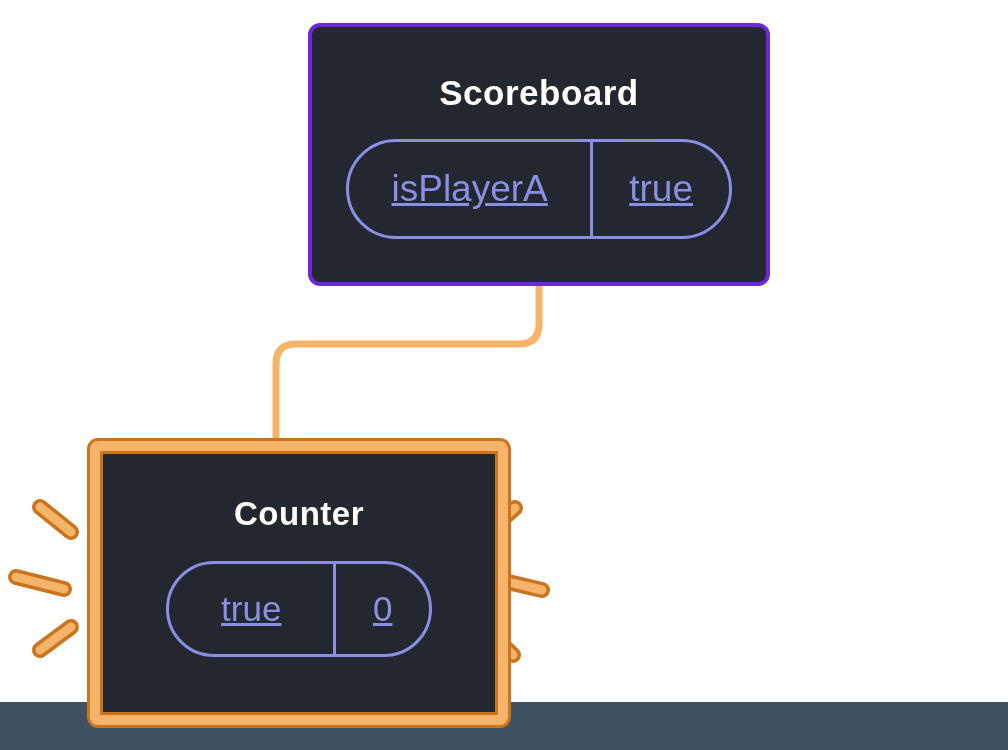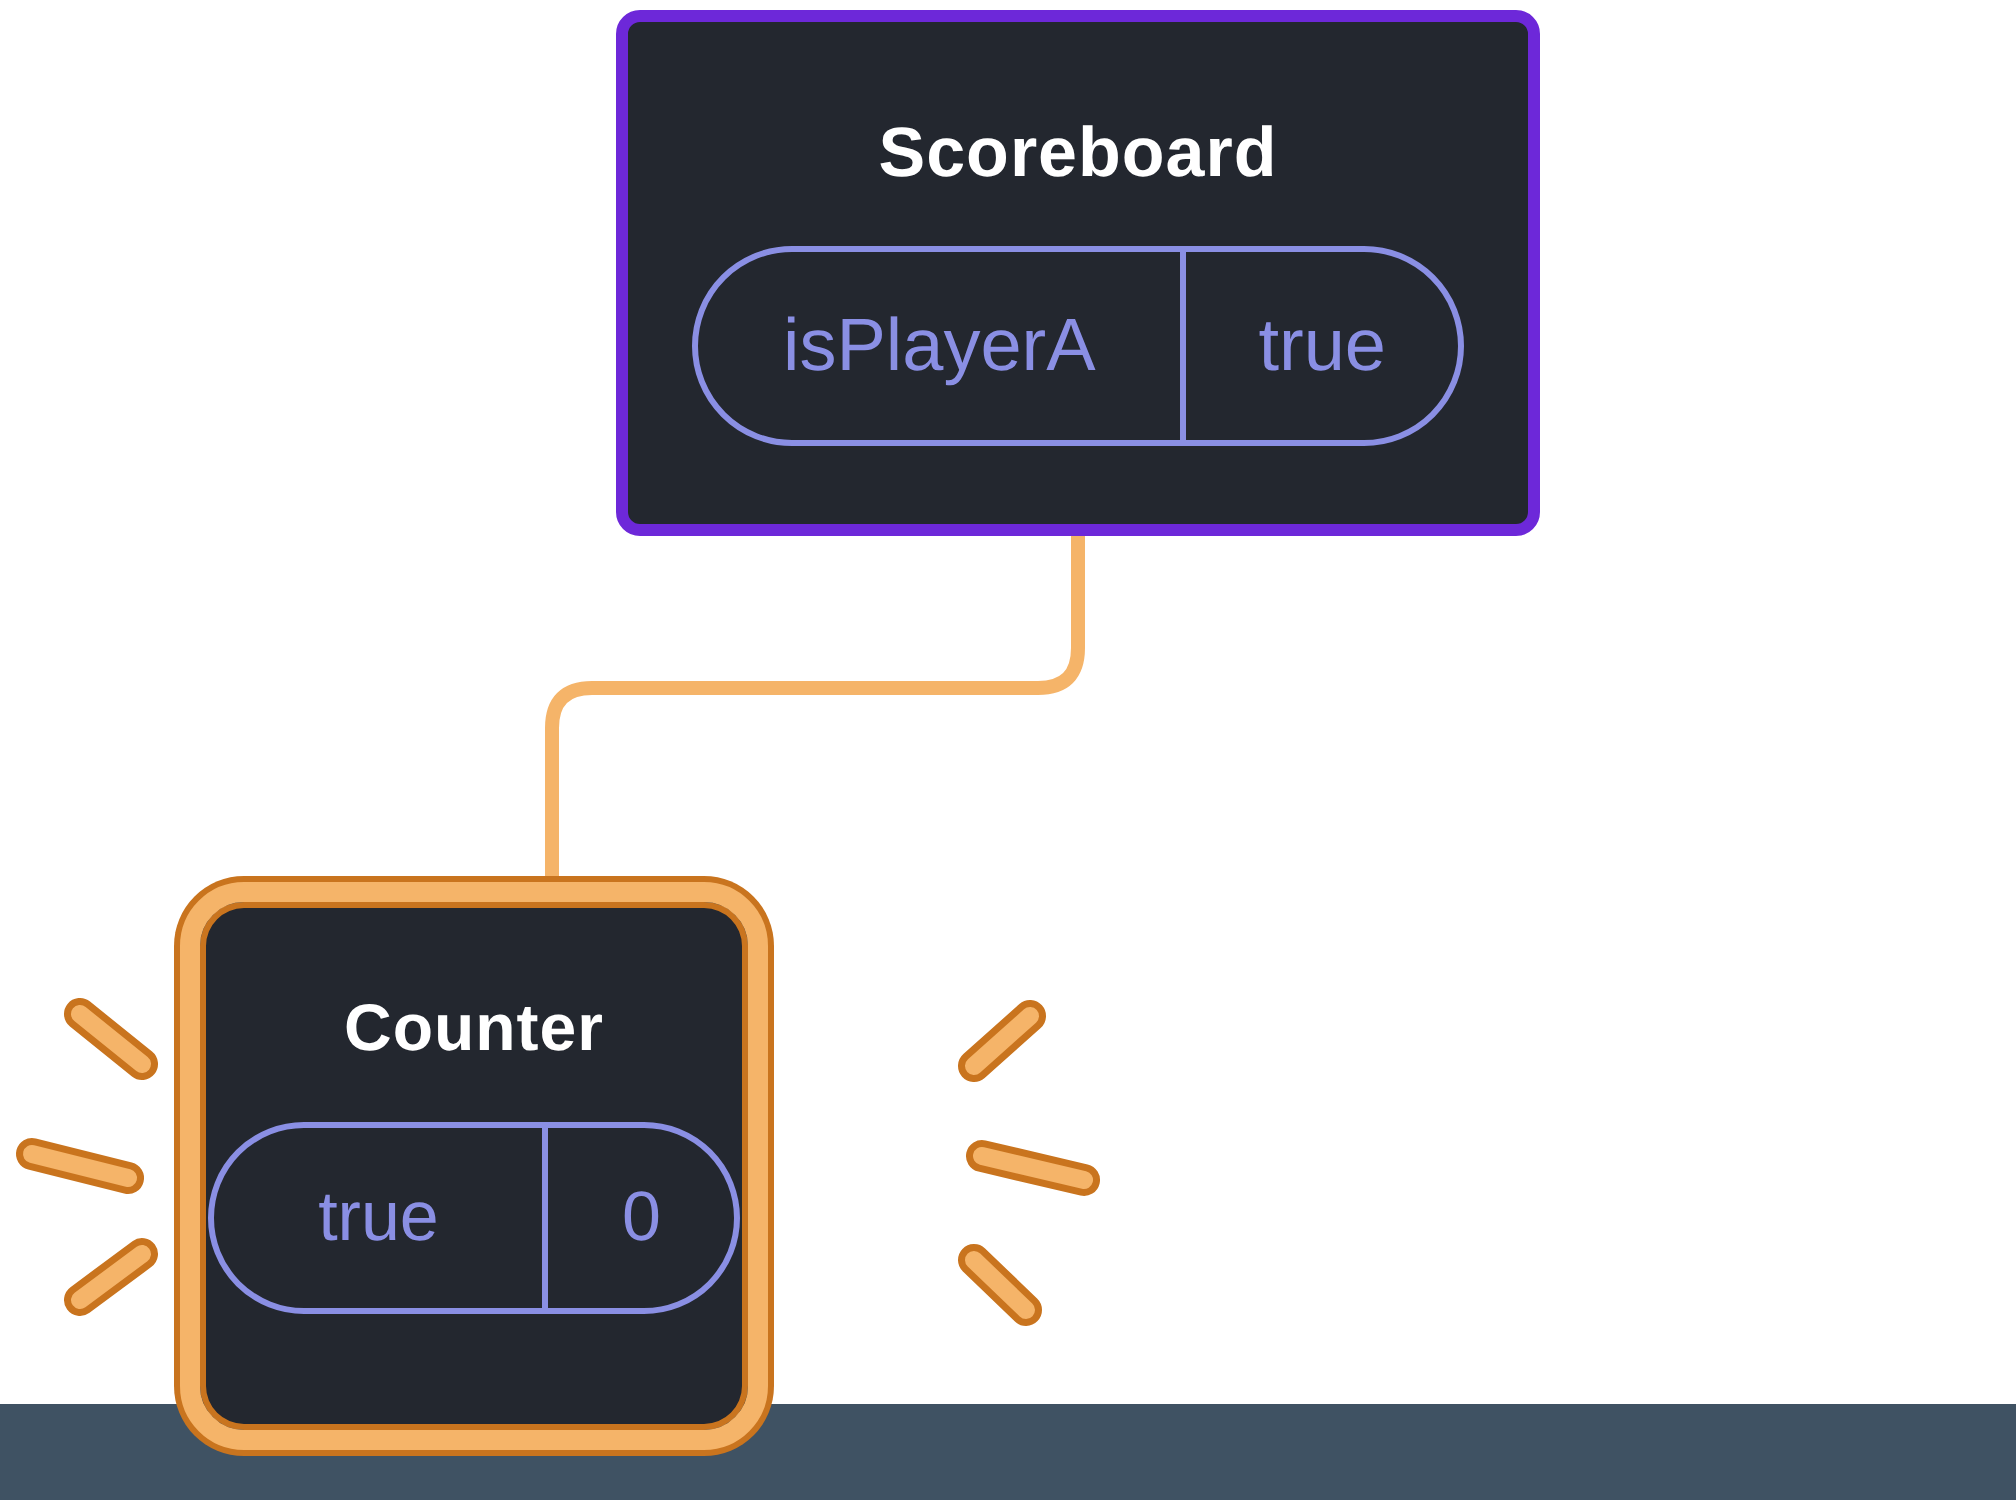--- a/index.html
+++ b/index.html
@@ -46,29 +46,29 @@
   }
 
   
   .card {
     position: absolute;
     box-sizing: border-box;
     background: var(--card-bg, #23272f);
     color: var(--card-text, #ffffff);
   }
   .scoreboard-card {
-    left: 308px; top: 5px;
+    left: 308px; top: 23px;
     width: 462px; height: 263px;
     border-radius: 12px;
-    border: 6px solid #6d28d9;
+    border: 4px solid #6d28d9;
   }
   .counter-card {
     left: 90px; top: 441px;
-    width: 294px; height: 284px;
-    border-radius: 32px;
+    width: 418px; height: 284px;
+    border-radius: 8px;
     border: 10px solid var(--orange, #f5b469);
     box-shadow: 0 0 0 3px var(--orange-dark, #c9741e),
                 inset 0 0 0 3px var(--orange-dark, #c9741e);
   }
 
   .card-title {
     text-align: center;
     font-weight: 700;
     color: var(--card-text, #ffffff);
     letter-spacing: 0.5px;
@@ -104,20 +104,21 @@
   .counter-card .state-pill {
     margin-top: 28px;
     width: 266px;
     height: 96px;
     font-size: 35px;
   }
   .state-cell {
     display: flex;
     align-items: center;
     justify-content: center;
+    text-decoration: underline;
   }
   .state-name {
     flex: 1 1 64%;
     border-right: 3px solid var(--purple, #8a8fe4);
   }
   .state-value {
     flex: 1 1 36%;
   }
 </style>
 </head>

